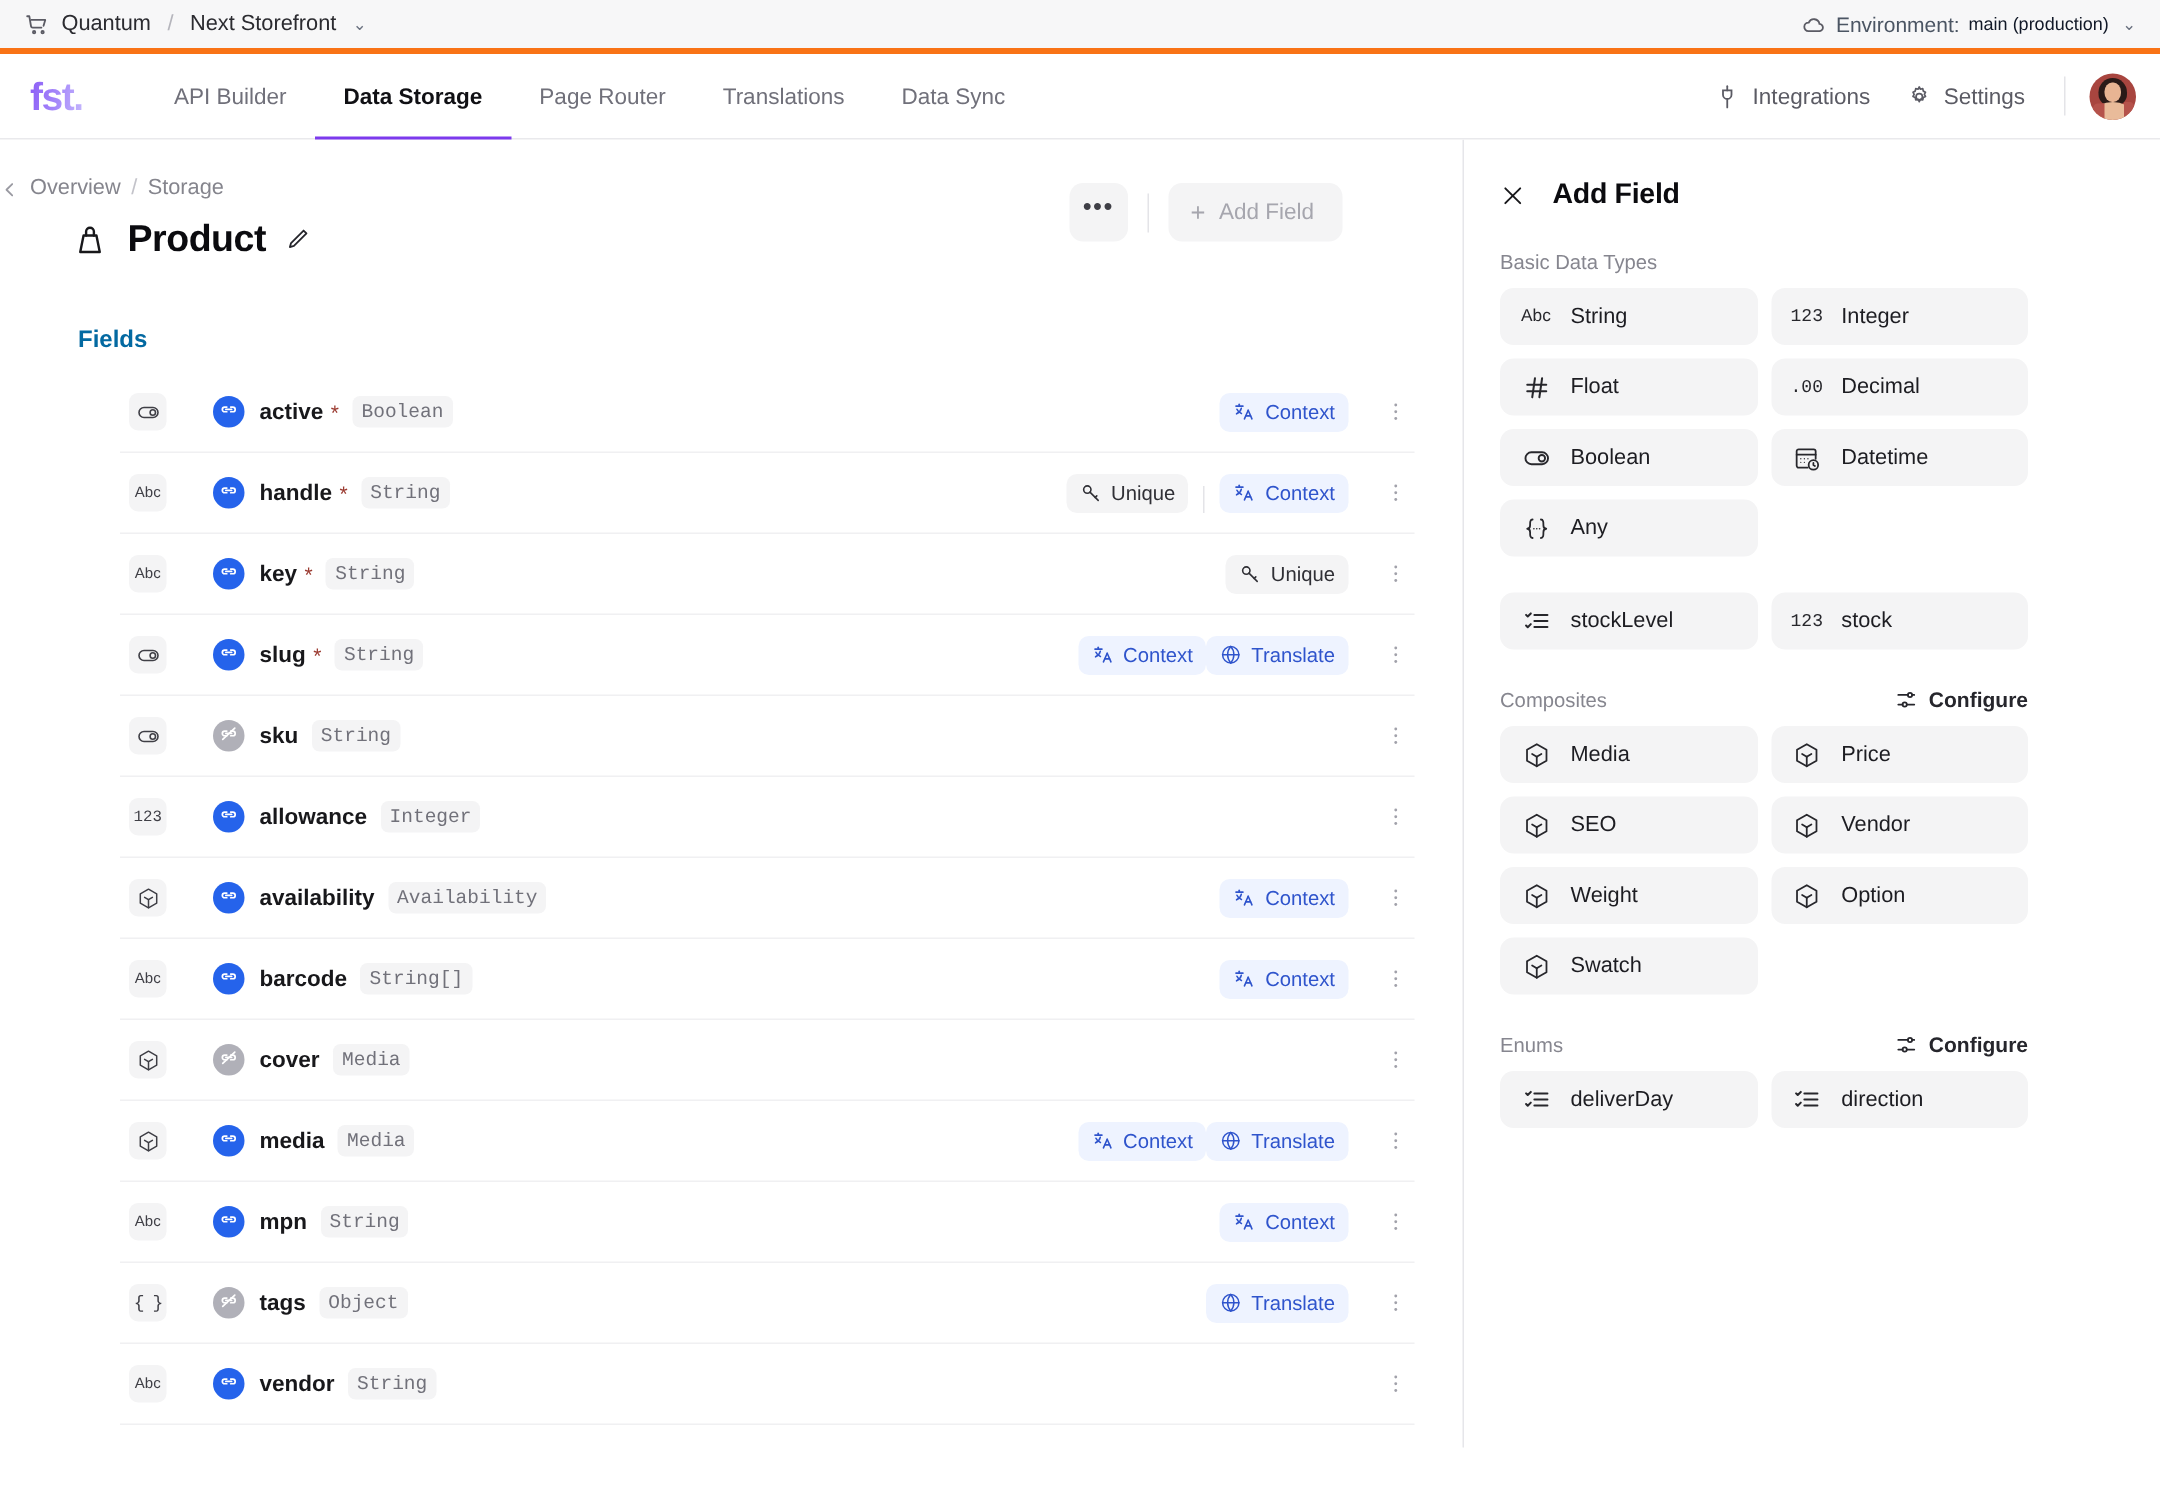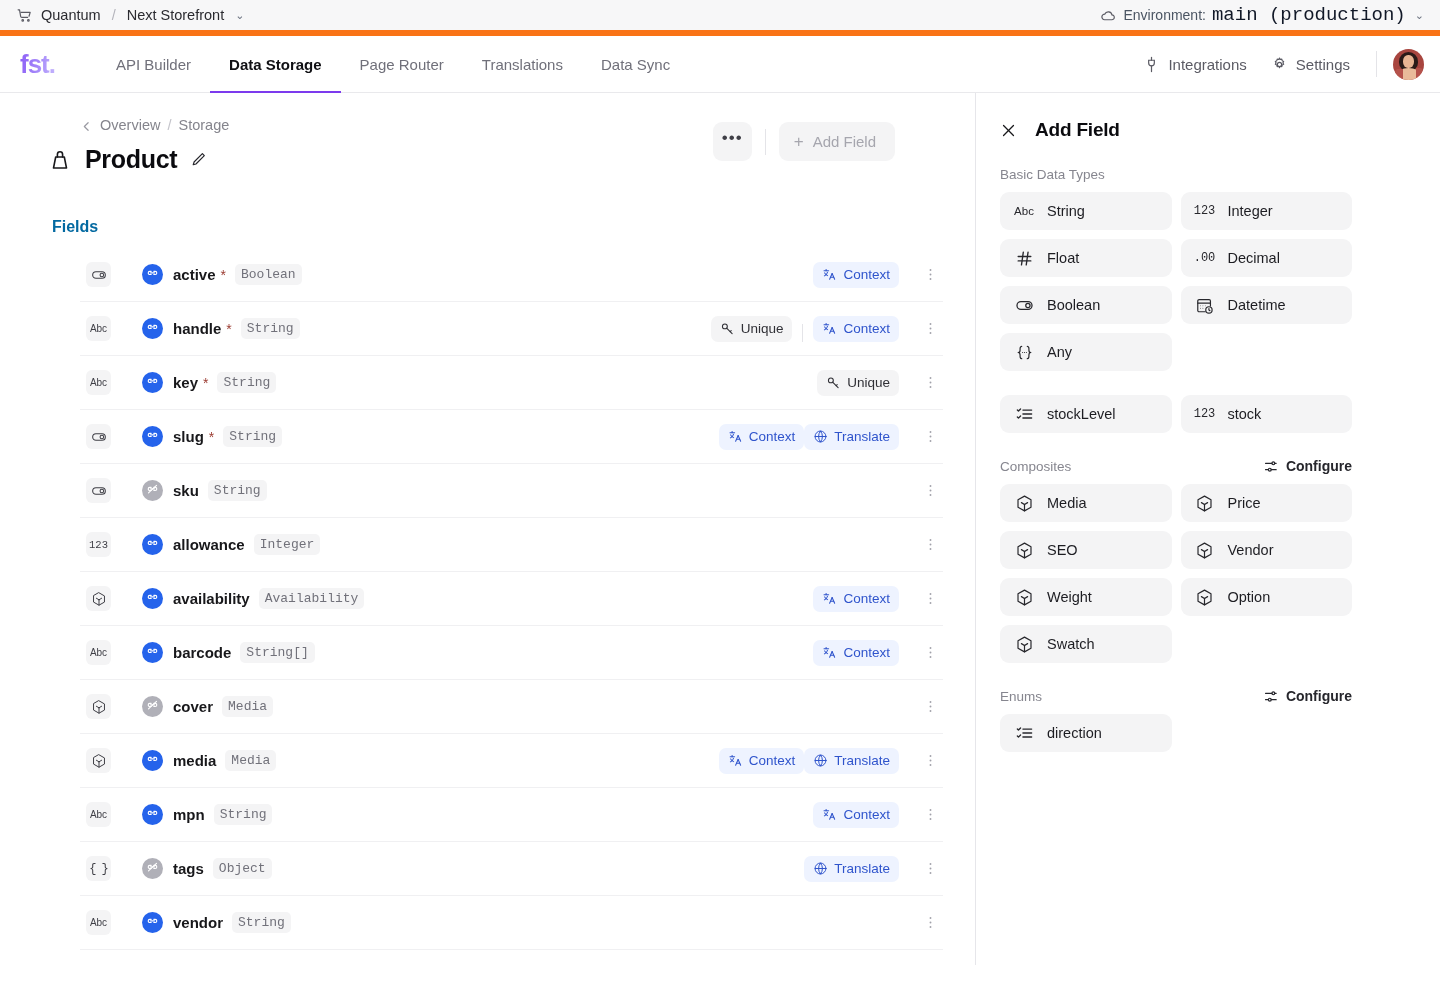--- a/index.html
+++ b/index.html
@@ -8,33 +8,33 @@
     font-family: "Liberation Sans", sans-serif;
     background: #ffffff;
     color: #111827;
     overflow: hidden;
   }
 
   
   #topbar {
     height: 36px; width: 100%;
     background: #f7f7f8;
-    border-bottom: 6px solid #f97316;
+    border-bottom: 4px solid #f97316;
     display: flex; align-items: center;
     padding: 0 16px;
     position: relative;
   }
   .tb-left { display: flex; align-items: center; gap: 8px; }
   .tb-right { margin-left: auto; display: flex; align-items: center; gap: 6px; }
   .crumb-proj { font-size: 14.5px; color: #2b2b30; }
   .crumb-sep { font-size: 14.5px; color: #b5b5bc; margin: 0 3px; }
   .crumb-store { font-size: 14.5px; color: #2b2b30; }
   .caret { font-size: 11px; color: #6b7280; margin-left: 3px; }
   .env-label { font-size: 14px; color: #4b5563; }
-  .env-value { font-size: 19px; color: #111827; font-family: Liberation Mono, monospace; text-align: center; }
+  .env-value { font-size: 12px; color: #111827; font-family: Liberation Sans, sans-serif; text-align: center; }
 
   
   #nav {
     height: 57px; width: 100%;
     background: #ffffff;
     border-bottom: 1px solid #e9e9ec;
     display: flex; align-items: center;
     padding: 0 16px;
     position: relative;
   }
@@ -78,21 +78,21 @@
   #avatar .shirt2{position:absolute; right:1px; bottom:0; width:7px; height:12px; background:#b5524b; border-radius:0 40% 0 0; }
 
   
   #body { display: flex; height: calc(1000px - 93px); }
   #left { width: 975px; flex: 0 0 975px; padding: 0; position: relative; }
   #divider { width: 1px; background: #e6e6ea; height: 872px; flex: 0 0 1px; }
   #right { flex: 1; }
 
   
   #pagehead { padding: 24px 0 0 0; position: relative; }
-  #breadcrumb { display: flex; align-items: flex-end; gap: 7px; padding-left: 80px; }
+  #breadcrumb { display: flex; align-items: flex-end; gap: 7px; }
   .bc-back { font-size: 15px; color: #9a9aa2; cursor: pointer; line-height: 1; }
   .bc-link { font-size: 14.5px; color: #85858d; cursor: pointer; }
   .bc-slash { font-size: 14.5px; color: #c3c3ca; }
   .bc-cur { font-size: 14.5px; color: #85858d; cursor: pointer; }
 
   #titlerow { display: flex; align-items: center; padding-left: 48px; margin-top: 12px; gap: 13px; }
   #title-ico { width: 24px; height: 24px; }
   #pagetitle { font-size: 25px; font-weight: bold; color: #0b0b0f; letter-spacing: -0.3px; }
   #edit-btn { cursor: pointer; display:flex; align-items:center; }
 
@@ -1002,20 +1002,32 @@
               <div class="tile">
                 <span class="tile-ico">
                   <svg width="19" height="19" viewBox="0 0 24 24" fill="none" stroke="#27272c" stroke-width="1.7" stroke-linecap="round" stroke-linejoin="round">
                     <path d="M3 6.2l1.4 1.4L7 5"></path>
                     <path d="M3 15.2l1.4 1.4L7 14"></path>
                     <line x1="10" y1="6.4" x2="21" y2="6.4"></line>
                     <line x1="10" y1="11.4" x2="21" y2="11.4"></line>
                     <line x1="10" y1="16.4" x2="21" y2="16.4"></line>
                   </svg>
                 </span>
+                <span class="tile-label">deliverDay</span>
+              </div>
+              <div class="tile">
+                <span class="tile-ico">
+                  <svg width="19" height="19" viewBox="0 0 24 24" fill="none" stroke="#27272c" stroke-width="1.7" stroke-linecap="round" stroke-linejoin="round">
+                    <path d="M3 6.2l1.4 1.4L7 5"></path>
+                    <path d="M3 15.2l1.4 1.4L7 14"></path>
+                    <line x1="10" y1="6.4" x2="21" y2="6.4"></line>
+                    <line x1="10" y1="11.4" x2="21" y2="11.4"></line>
+                    <line x1="10" y1="16.4" x2="21" y2="16.4"></line>
+                  </svg>
+                </span>
                 <span class="tile-label">direction</span>
               </div>
             </div>
           </div>
         </div>
     </div>
   </div>
 </div>
 
 </body></html>

